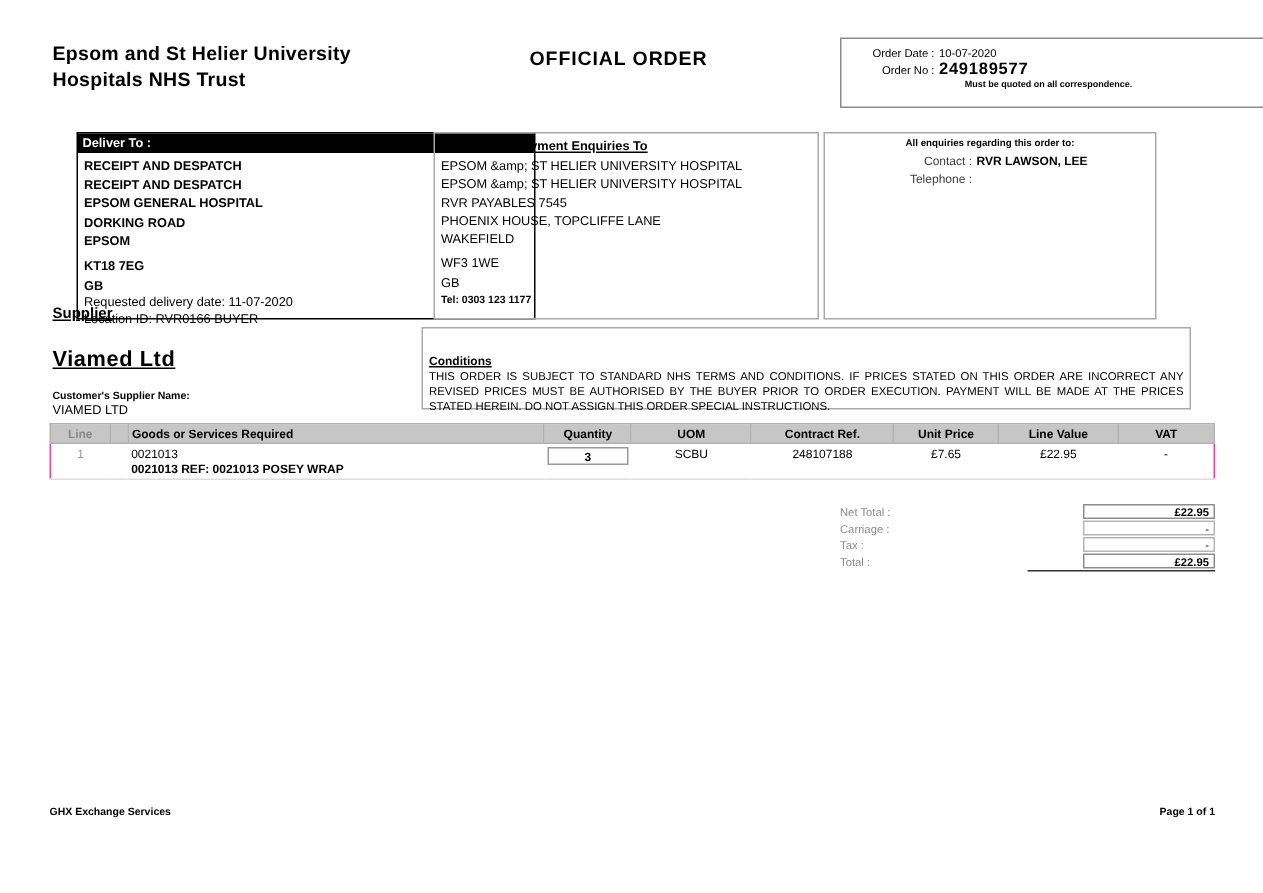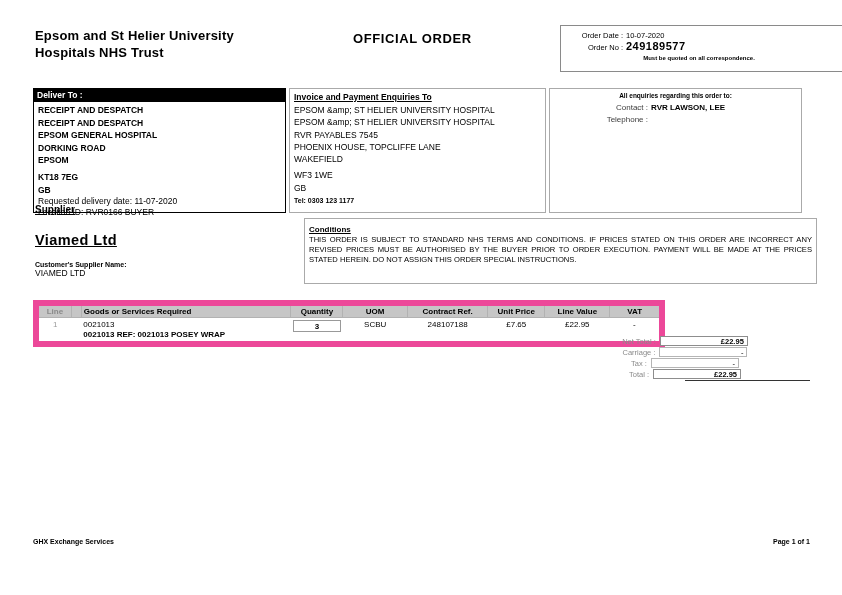--- a/index.html
+++ b/index.html
@@ -12,65 +12,65 @@
   .trust { position:absolute; left:35px; top:27px; width:250px;
            font-size:13px; font-weight:bold; line-height:17px; letter-spacing:.2px; }
   .doc-title { position:absolute; left:353px; top:31px; font-size:13px; font-weight:bold; letter-spacing:.6px; }
   .order-box { position:absolute; left:560px; top:25px; width:290px; height:47px;
                border:1px solid #8a8a8a; padding-top:4px; font-size:7.5px; }
   .order-box .row { display:flex; align-items:baseline; line-height:11px; }
   .order-box .lbl { width:62px; text-align:right; margin-right:3px; white-space:nowrap; }
   .order-no-val { font-size:11px; font-weight:bold; letter-spacing:.5px; }
   .order-note { font-size:6px; font-weight:bold; margin-left:58px; width:160px; text-align:center; margin-top:2px; }
   
-  .deliver-box { position:absolute; left:33px; top:88px; width:253px; height:125px;
+  .deliver-box { position:absolute; left:51px; top:88px; width:306px; height:125px;
                  border:1.5px solid #000; font-size:8.5px; }
   .deliver-head { background:#000; color:#fff; font-weight:bold; height:13px;
                   line-height:13px; padding-left:3px; font-size:8.5px; }
   .deliver-body { padding:2px 4px; }
   .addr-line-b { font-weight:bold; line-height:12.6px; }
   .addr-line-n { font-weight:normal; line-height:11.2px; }
   .gap4 { height:4px; }
   .invoice-box { position:absolute; left:289px; top:88px; width:257px; height:125px;
                  border:1px solid #aaa; padding:2px 4px; font-size:8.5px; }
   .box-head-u { font-weight:bold; text-decoration:underline; font-size:8.5px; line-height:13px; }
   .inv-line { line-height:12.3px; }
   .inv-tel { font-size:7px; font-weight:bold; margin-top:3px; }
-  .enq-box { position:absolute; left:549px; top:88px; width:253px; height:125px;
+  .enq-box { position:absolute; left:549px; top:88px; width:222px; height:125px;
              border:1px solid #aaa; padding:3px 6px; font-size:8px; }
   .enq-heading { text-align:center; font-size:6.5px; font-weight:bold; margin-bottom:3px; }
   .enq-row { display:flex; line-height:12px; }
   .enq-label { width:92px; text-align:right; color:#3c3c3c; margin-right:3px; white-space:nowrap; }
   .enq-value { font-weight:bold; }
   
   .supplier-label { position:absolute; left:35px; top:204px; font-size:10px; font-weight:bold; text-decoration:underline; }
   .supplier-name { position:absolute; left:35px; top:232px; font-size:14.5px; font-weight:bold; text-decoration:underline; letter-spacing:.4px; }
   .cust-sup-label { position:absolute; left:35px; top:261px; font-size:7px; font-weight:bold; }
   .cust-sup-name { position:absolute; left:35px; top:268px; font-size:8.5px; }
-  .conditions-box { position:absolute; left:304px; top:218px; width:513px; height:66px;
-                    border:1px solid #aaa; padding:5px 4px; }
+  .conditions-box { position:absolute; left:281px; top:218px; width:513px; height:55px;
+                    border:1px solid #aaa; padding:16px 4px; }
   .cond-label { font-weight:bold; text-decoration:underline; font-size:8px; line-height:11px; }
   .cond-text { font-size:7.6px; line-height:9.9px; text-align:justify; }
   
-  .items { position:absolute; left:33px; top:300px; width:632px; border-collapse:collapse;
-           font-size:8px; border:6px solid #ec4899; }
+  .items { position:absolute; left:33px; top:282px; width:777px; border-collapse:collapse;
+           font-size:8px; border:1px solid #ec4899; }
   .items th { background:#c6c6c6; border:1px solid #b2b2b2; font-weight:bold;
               height:13px; padding:1px 2px; font-size:8px; }
   .items th.left { text-align:left;margin-top:29px; }
   .items th.grayed { color:#8a8a8a; }
   .items td { vertical-align:top; padding:2px 2px; text-align:center; }
   .items td.left { text-align:left; }
   .items td.grayed { color:#9a9a9a; }
   .goods-desc { font-weight:bold; margin-top:1px; }
   .qty-box { display:block; border:1px solid #999; text-align:center; font-weight:bold;
              height:12px; line-height:11px; }
   .items tbody tr { border-bottom:1px solid #ddd; }
   
   .totals { position:absolute; right:32px; top:336px; width:250px; font-size:7.5px; }
-  .t-row { display:flex; justify-content:center; align-items:center; margin-bottom:1px; }
+  .t-row { display:flex; justify-content:space-between; align-items:center; margin-bottom:1px; }
   .t-label { color:#8a8a8a; margin-right:4px; white-space:nowrap; }
   .t-value { width:88px; border:1px solid #b5b5b5; text-align:right; padding:0 3px;
              height:10px; line-height:9px; background:#fff; }
   .t-strong .t-value { font-weight:bold; border-color:#8d8d8d; }
   .t-underline { margin-left:auto; width:125px; border-top:1.6px solid #333; margin-top:1px; }
   
   .footer-left { position:absolute; left:33px; top:538px; font-size:7px; font-weight:bold; }
   .footer-right { position:absolute; right:32px; top:538px; font-size:7px; font-weight:bold; }
 </style>
 </head>

